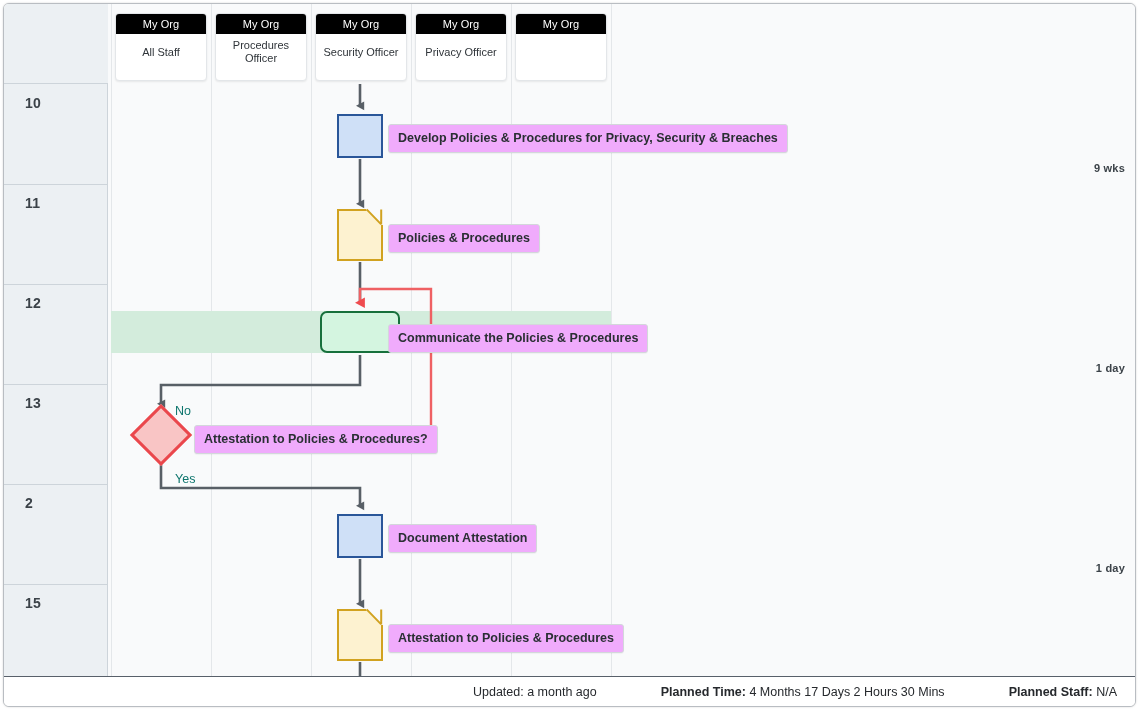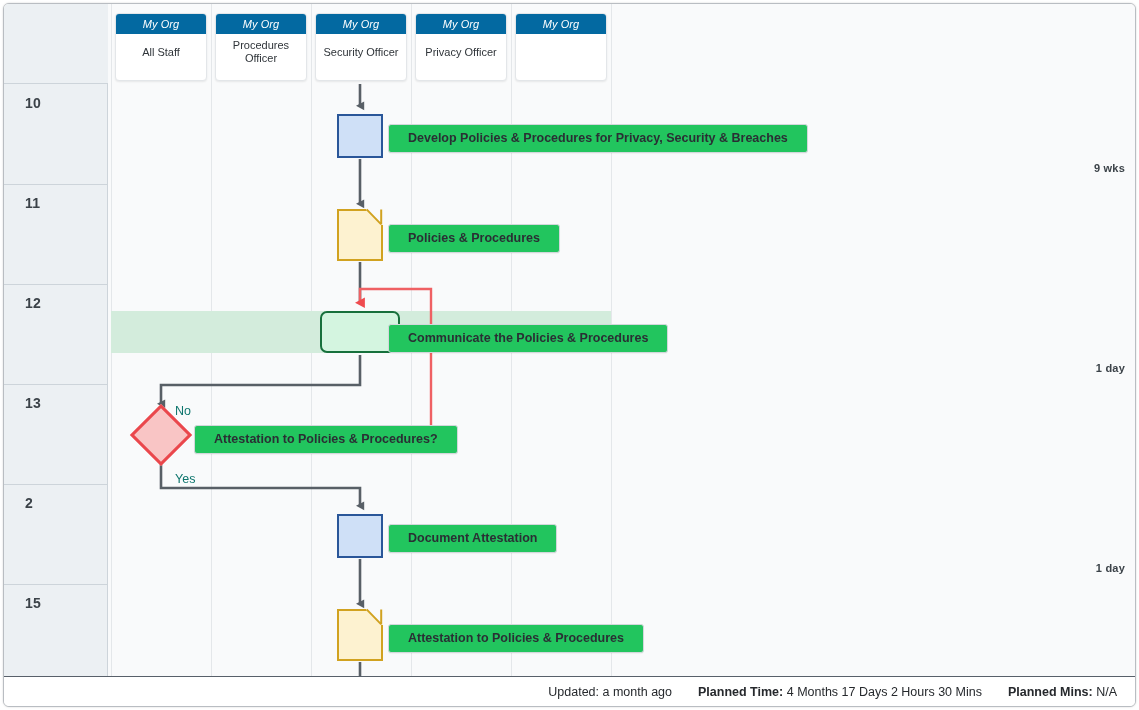--- a/index.html
+++ b/index.html
@@ -87,28 +87,27 @@
     top: 9px;
     width: 92px; height: 68px;
     background: #ffffff;
     border: 1px solid #e3e6e9;
     border-radius: 4px;
     box-shadow: 0 1px 2px rgba(0,0,0,.08);
     overflow: hidden;
   }
   .lane-badge {
     height: 20px;
-    background: #0369a1;
+    background: #000000;
     color: #ffffff;
     font-size: 11px;
     display: flex;
     align-items: center;
     justify-content: center;
     letter-spacing: .1px;
-    font-style: italic;
   }
   .lane-name {
     height: 48px;
     display: flex;
     align-items: center;
     justify-content: center;
     text-align: center;
     font-size: 11px;
     color: #2f3439;
     line-height: 13px;
@@ -160,27 +159,27 @@
     position: absolute;
     width: 44px; height: 44px;
     background: #f9c5c5;
     border: 3px solid #ea474c;
     transform: rotate(45deg);
   }
 
   
   .node-label {
     position: absolute;
-    background: #22c55e;
+    background: #f0abfc;
     border: 1px solid #d3d7db;
     border-radius: 3px;
     font-size: 12.5px;
     color: #2a2f34;
     font-weight: 600;
-    padding: 6px 19px 7px;
+    padding: 6px 9px 7px;
     white-space: nowrap;
     line-height: 14px;
     box-shadow: 0 1px 1px rgba(0,0,0,.04);
   }
   .branch-label {
     position: absolute;
     font-size: 12.5px;
     color: #0f766e;
     white-space: nowrap;
   }
@@ -194,21 +193,21 @@
     border-top: 1px solid #58606a;
     display: flex;
     align-items: center;
     justify-content: flex-end;
     padding-right: 18px;
     font-size: 12.5px;
     color: #26292d;
     gap: 26px;
   }
   .footer b { font-weight: 700; }
-  .f-item { white-space: nowrap; }
+  .f-item { white-space: nowrap; margin-left: 38px; }
 </style>
 </head>
 <body>
 
 <div id="app">
   <div class="frame">
 
     <div class="canvas">
 
       <div class="vline" style="left:107px"></div>
@@ -318,17 +317,17 @@
           <path d="M2.6,1.4 L17.2,16.4 M17.2,16.4 L17.2,1.4" stroke="#d1a220" stroke-width="2" fill="none"></path>
         </svg>
       </div>
       <div class="node-label" style="left:384px; top:620px;">Attestation to Policies &amp; Procedures</div>
 
     </div>
 
     <div class="footer">
       <span class="f-item">Updated: a month ago</span>
       <span class="f-item"><b>Planned Time:</b> <span>4 Months 17 Days 2 Hours 30 Mins</span></span>
-      <span class="f-item"><b>Planned Mins:</b> <span>N/A</span></span>
+      <span class="f-item"><b>Planned Staff:</b> <span>N/A</span></span>
     </div>
 
   </div>
 </div>
 
 </body></html>

